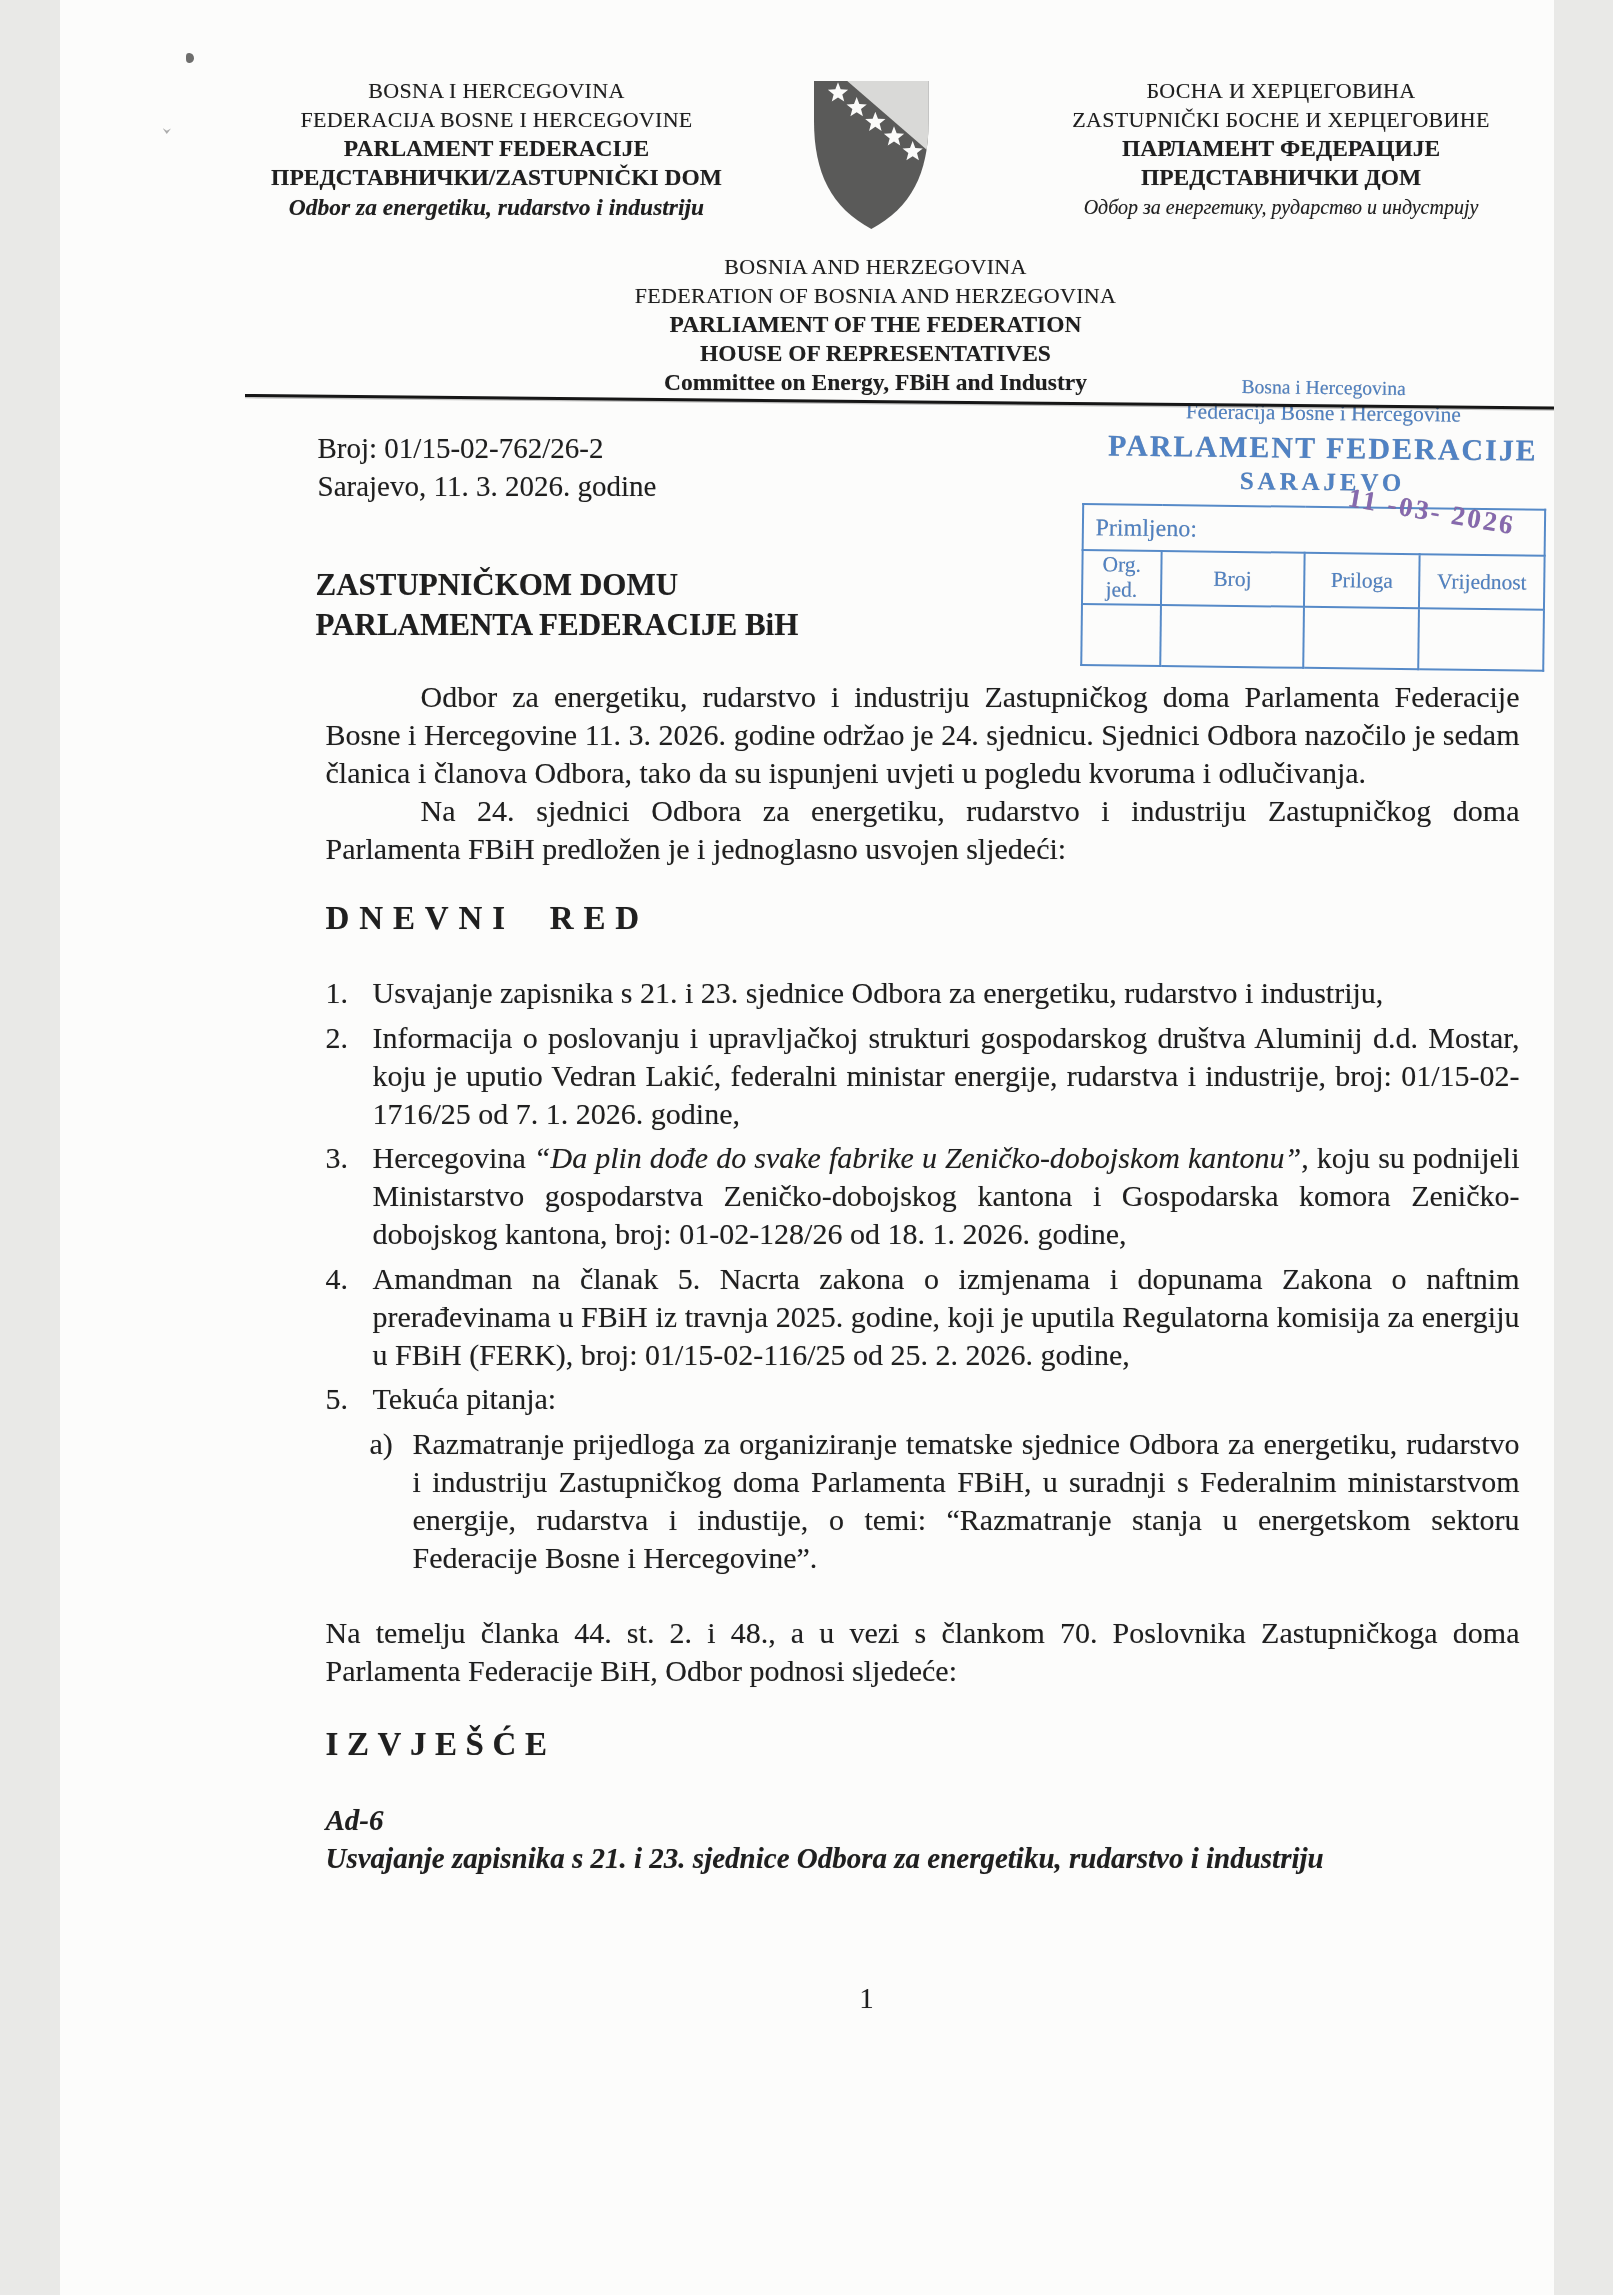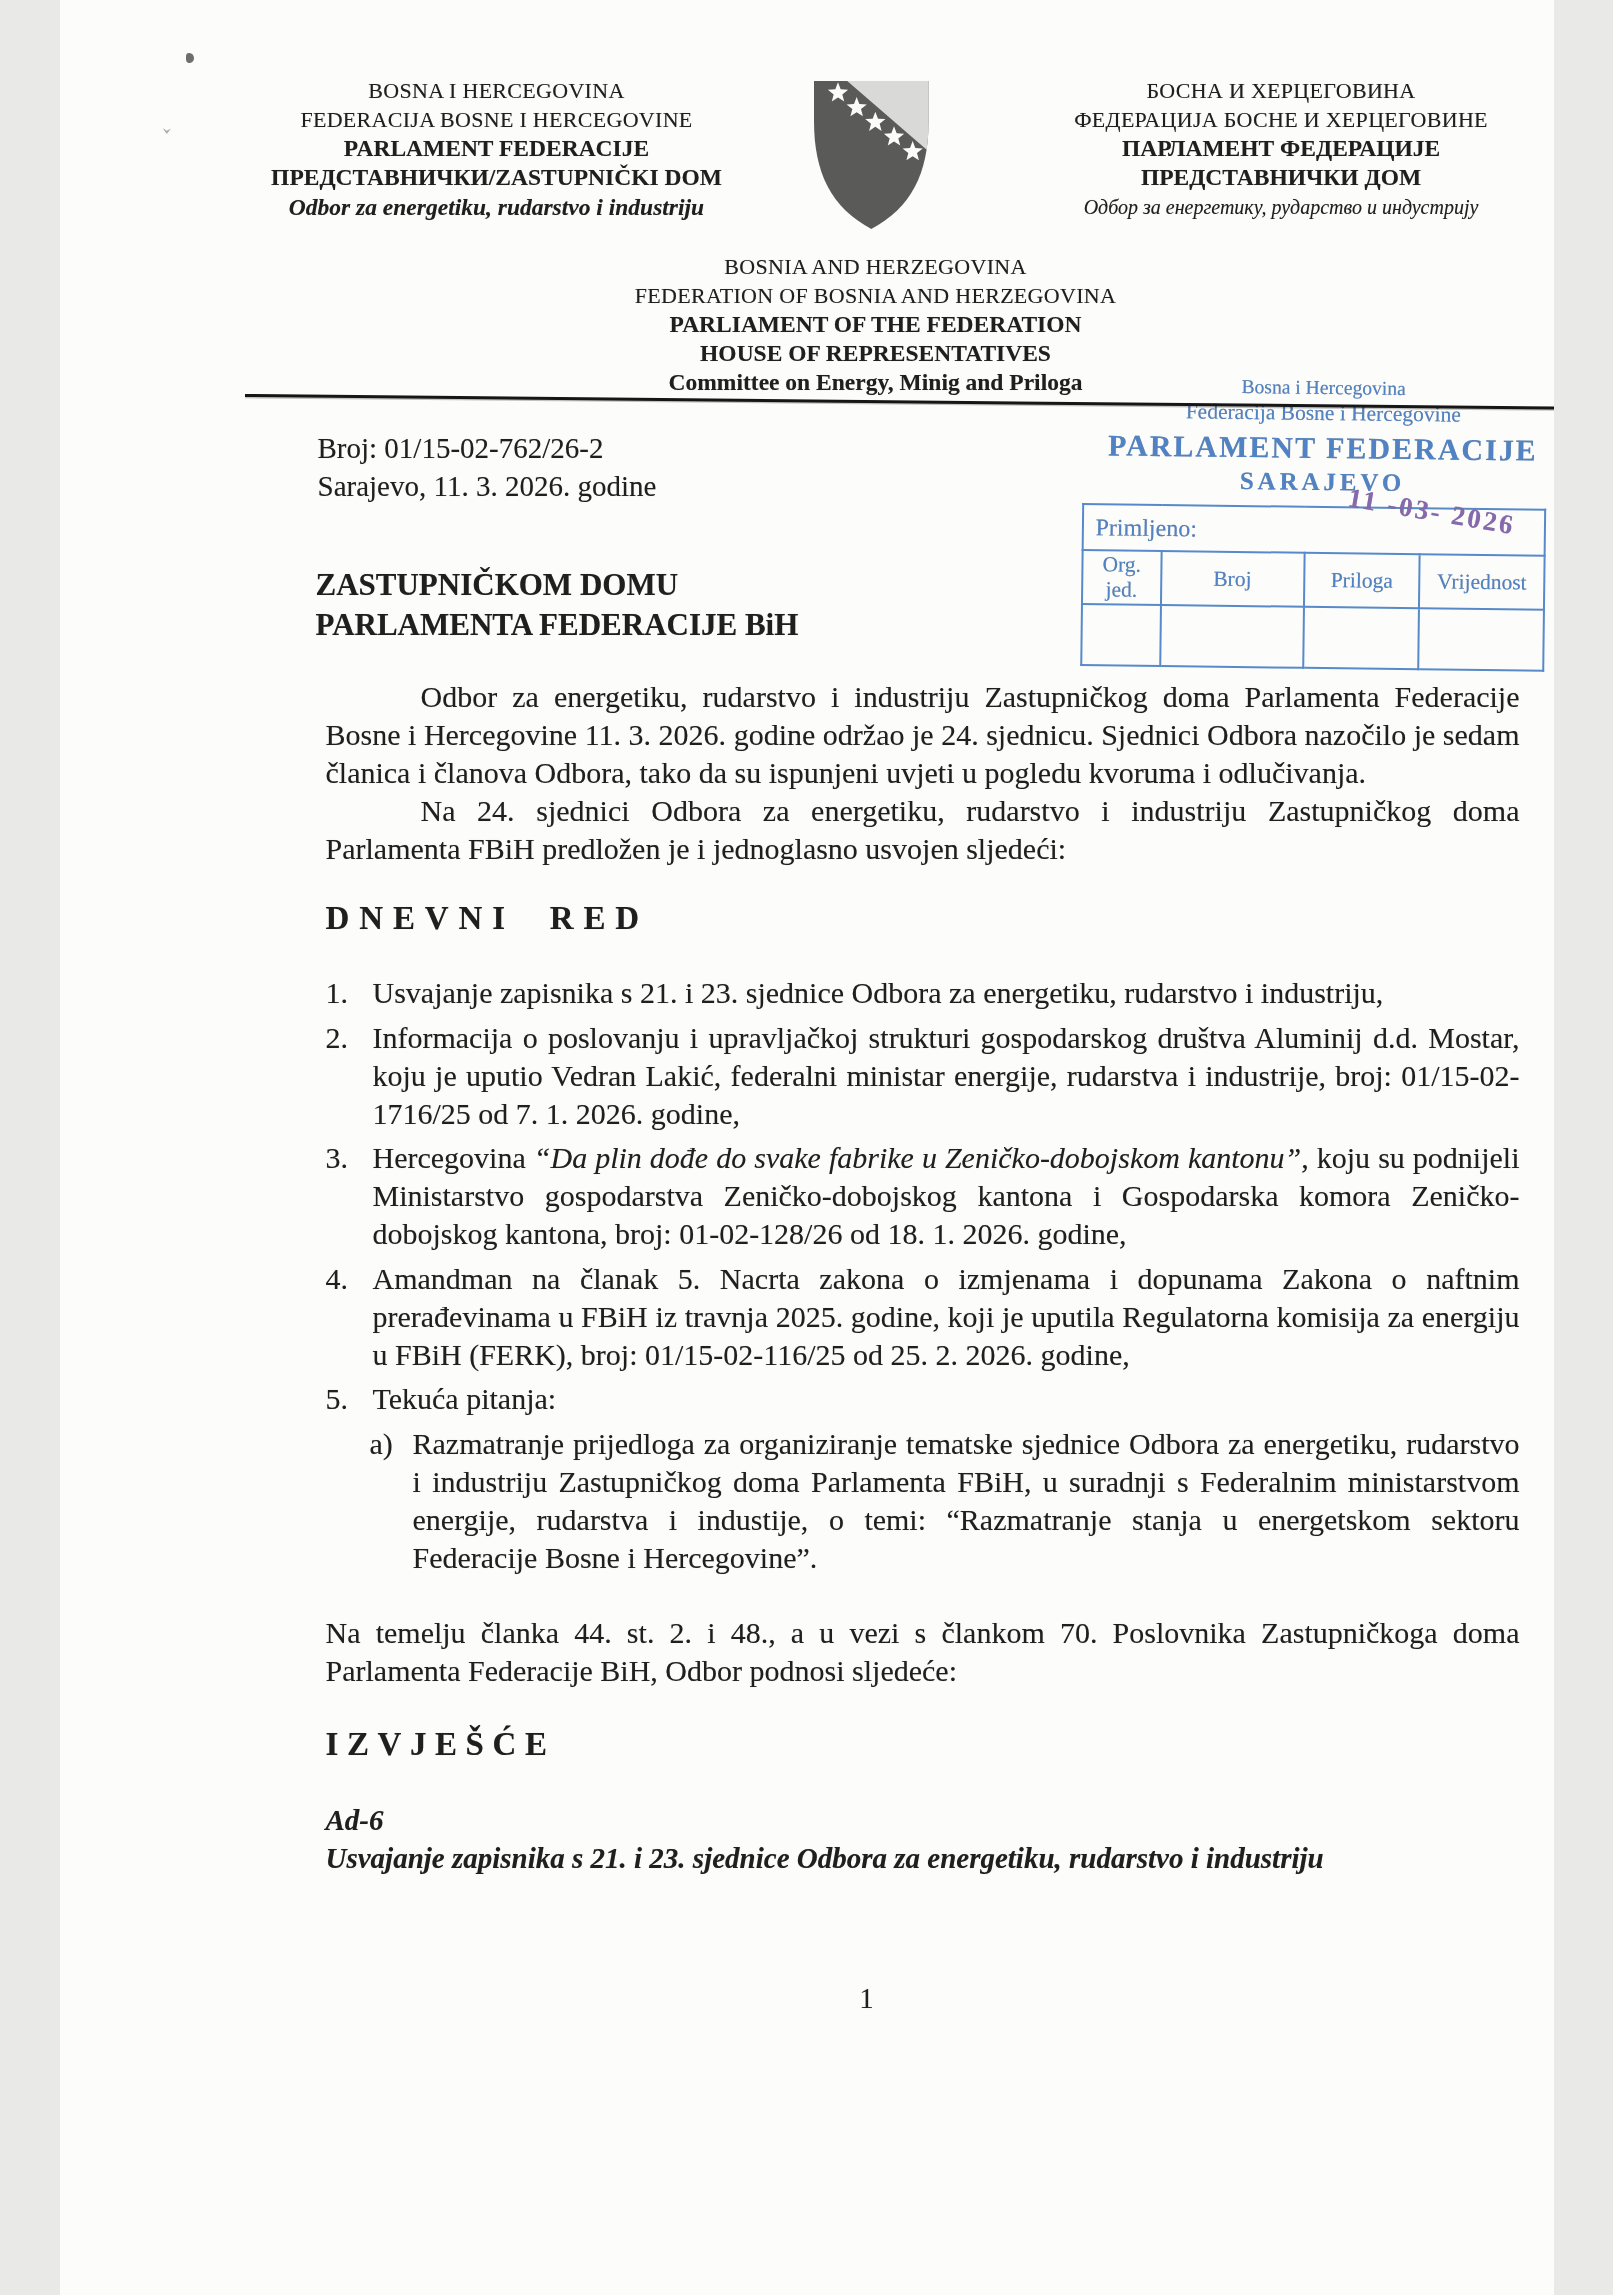--- a/index.html
+++ b/index.html
@@ -97,32 +97,32 @@
       <use href="#star" x="52" y="30" fill="#fbfbfa"></use>
       <use href="#star" x="80" y="52" fill="#fbfbfa"></use>
       <use href="#star" x="108" y="74" fill="#fbfbfa"></use>
       <use href="#star" x="136" y="96" fill="#fbfbfa"></use>
       <use href="#star" x="164" y="118" fill="#fbfbfa"></use>
     </g>
   </svg>
 
   <div class="hdr hdr-right">
     <div class="h-line">БОСНА И ХЕРЦЕГОВИНА</div>
-    <div class="h-line">ФЕДЕРАЦИЈА БОСНЕ И ХЕРЦЕГОВИНЕ</div>
+    <div class="h-line">ZASTUPNIČKI БОСНЕ И ХЕРЦЕГОВИНЕ</div>
     <div class="h-bold">ПАРЛАМЕНТ ФЕДЕРАЦИЈЕ</div>
     <div class="h-bold">ПРЕДСТАВНИЧКИ ДОМ</div>
     <div class="h-it">Одбор за енергетику, рударство и индустрију</div>
   </div>
 
   <div class="hdr hdr-center">
     <div class="h-line">BOSNIA AND HERZEGOVINA</div>
     <div class="h-line">FEDERATION OF BOSNIA AND HERZEGOVINA</div>
     <div class="h-bold">PARLIAMENT OF THE FEDERATION</div>
     <div class="h-bold">HOUSE OF REPRESENTATIVES</div>
-    <div class="h-bold">Committee on Energy, Minig and Priloga</div>
+    <div class="h-bold">Committee on Energy, FBiH and Industry</div>
   </div>
 
   <div class="rule"></div>
 
   <div class="refblock">
     <div>Broj: 01/15-02-762/26-2</div>
     <div>Sarajevo, 11. 3. 2026. godine</div>
   </div>
 
   <div class="stamp">

